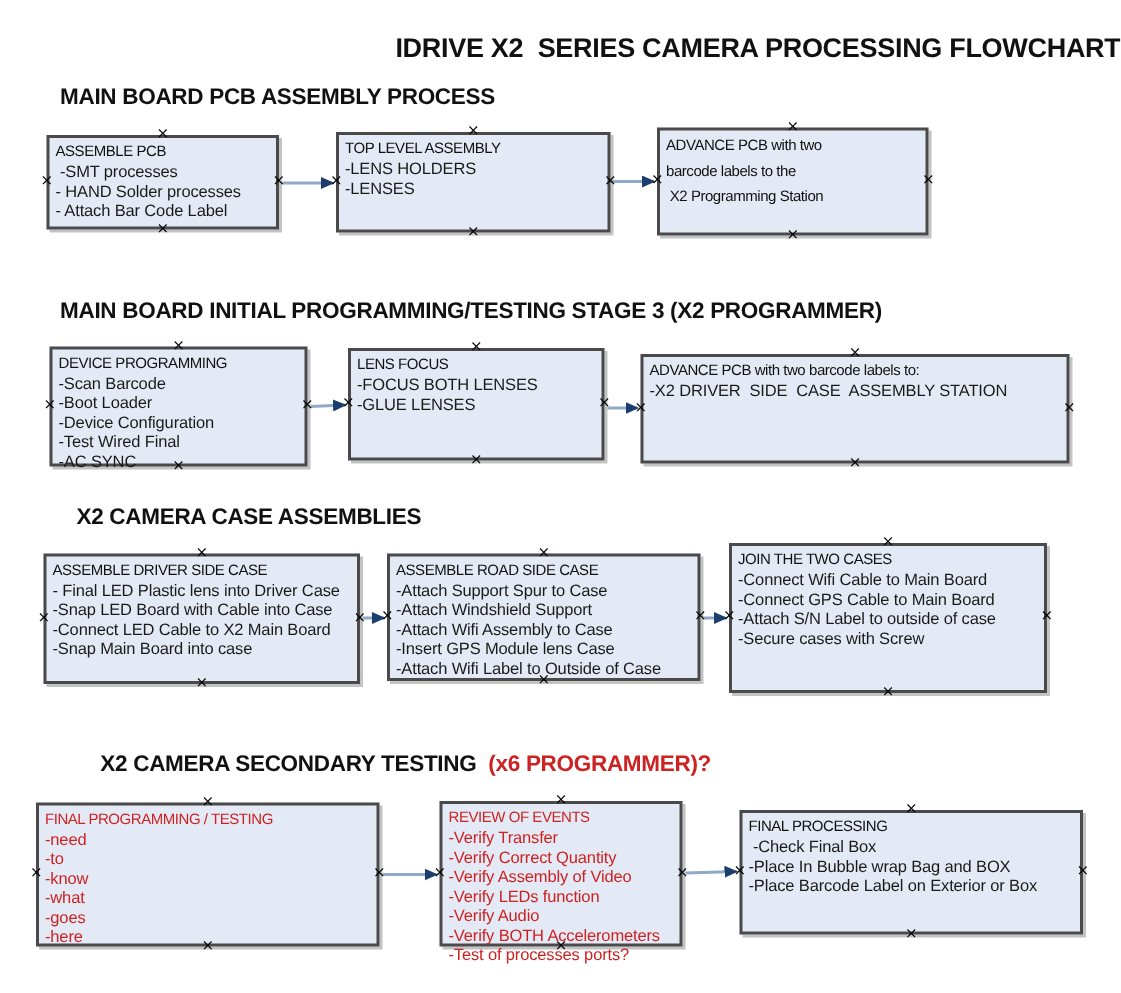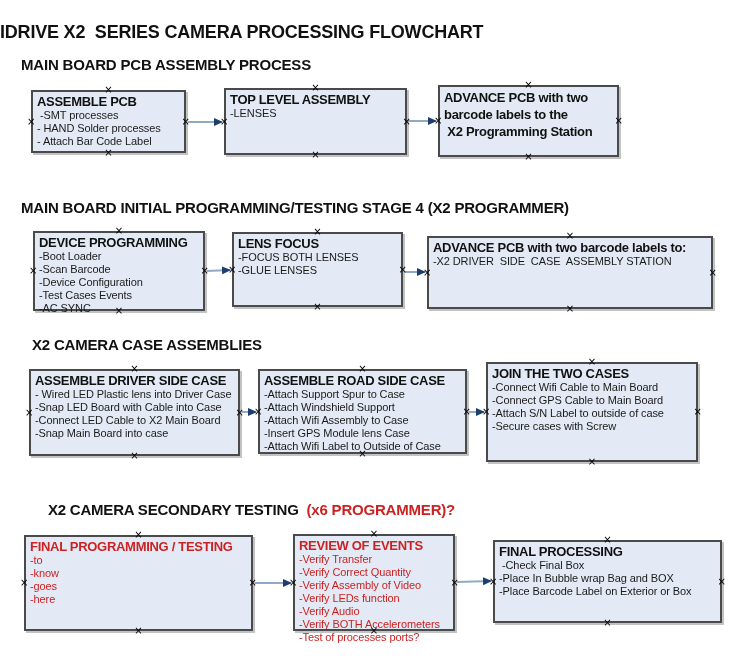--- a/index.html
+++ b/index.html
@@ -1,37 +1,37 @@
 <!DOCTYPE html>
 <html><head>
 <meta charset="utf-8">
 <style>
   html,body{margin:0;padding:0;background:#ffffff;}
   #canvas{
     position:relative;width:747px;height:662px;background:#ffffff;
     font-family:"Liberation Sans",sans-serif;overflow:hidden;
   }
   #page-title{
-    position:absolute;top:22px;left:0;width:747px;text-align:left;
+    position:absolute;top:22px;left:0;width:747px;text-align:right;
     font-size:18px;font-weight:bold;color:#111;letter-spacing:-0.2px;white-space:pre;
   }
   .section-heading{
     position:absolute;font-size:15px;font-weight:bold;color:#111;
-    letter-spacing:-0.2px;white-space:pre;
+    letter-spacing:-0.2px;white-space:pre;margin-left:19px;
   }
   .section-heading .red-part{color:#cc2222;}
   #connector-layer{position:absolute;top:0;left:0;}
   .arrow-line{stroke:#90a9c6;stroke-width:2;}
   .box{
     position:absolute;background:#e4eaf5;border:2px solid #4a4a4a;
     box-shadow:2px 2px 0 rgba(145,145,145,0.55);
     padding:2px 2px 2px 4px;box-sizing:border-box;overflow:visible;
   }
   .box-title{
-    font-size:13px;font-weight:bold;color:#111;line-height:15px;
+    font-size:10px;font-weight:normal;color:#111;line-height:15px;
     letter-spacing:-0.3px;white-space:pre;
   }
   .box-title.multi{line-height:17px;}
   .box-line{
     font-size:11px;color:#1a1a1a;line-height:13px;
     letter-spacing:-0.1px;white-space:pre;
   }
   .box.red .box-title,.box.red .box-line{color:#cc2222;}
   .h{
     position:absolute;font-family:"DejaVu Sans",sans-serif;font-size:10px;
@@ -43,21 +43,21 @@
   .hr{right:-6px;top:50%;transform:translateY(-55%);}
 </style>
 </head>
 <body>
 
 <div id="canvas">
 
   <div id="page-title">IDRIVE X2  SERIES CAMERA PROCESSING FLOWCHART</div>
 
   <div class="section-heading" style="left:21px;top:56px;">MAIN BOARD PCB ASSEMBLY PROCESS</div>
-  <div class="section-heading" style="left:21px;top:199px;">MAIN BOARD INITIAL PROGRAMMING/TESTING STAGE 4 (X2 PROGRAMMER)</div>
+  <div class="section-heading" style="left:21px;top:199px;">MAIN BOARD INITIAL PROGRAMMING/TESTING STAGE 3 (X2 PROGRAMMER)</div>
   <div class="section-heading" style="left:32px;top:336px;">X2 CAMERA CASE ASSEMBLIES</div>
   <div class="section-heading" style="left:32px;top:484px;">
     <span>X2 CAMERA SECONDARY TESTING </span><span class="red-part"> (x6 PROGRAMMER)?</span>
   </div>
 
   <svg id="connector-layer" width="747" height="662">
     <defs>
       <marker id="ah" markerWidth="9" markerHeight="8" refX="8" refY="4" orient="auto" markerUnits="userSpaceOnUse">
         <path d="M0,0 L9,4 L0,8 z" fill="#1c3e6e"></path>
       </marker>
@@ -78,43 +78,44 @@
     <div class="box-line">- HAND Solder processes</div>
     <div class="box-line">- Attach Bar Code Label</div>
   <span class="h ht">×</span>
       <span class="h hb">×</span>
       <span class="h hl">×</span>
       <span class="h hr">×</span>
     </div>
 
   <div class="box" style="left:224px;top:88px;width:183px;height:67px;">
     <div class="box-title">TOP LEVEL ASSEMBLY</div>
+    <div class="box-line">-LENS HOLDERS</div>
     <div class="box-line">-LENSES</div>
   <span class="h ht">×</span>
       <span class="h hb">×</span>
       <span class="h hl">×</span>
       <span class="h hr">×</span>
     </div>
 
   <div class="box" style="left:438px;top:85px;width:181px;height:72px;">
     <div class="box-title multi">ADVANCE PCB with two
 barcode labels to the
  X2 Programming Station</div>
   <span class="h ht">×</span>
       <span class="h hb">×</span>
       <span class="h hl">×</span>
       <span class="h hr">×</span>
     </div>
 
   <div class="box" style="left:33px;top:231px;width:172px;height:80px;">
     <div class="box-title">DEVICE PROGRAMMING</div>
+    <div class="box-line">-Scan Barcode</div>
     <div class="box-line">-Boot Loader</div>
-    <div class="box-line">-Scan Barcode</div>
     <div class="box-line">-Device Configuration</div>
-    <div class="box-line">-Test Cases Events</div>
+    <div class="box-line">-Test Wired Final</div>
     <div class="box-line">-AC SYNC</div>
   <span class="h ht">×</span>
       <span class="h hb">×</span>
       <span class="h hl">×</span>
       <span class="h hr">×</span>
     </div>
 
   <div class="box" style="left:232px;top:232px;width:171px;height:75px;">
     <div class="box-title">LENS FOCUS</div>
     <div class="box-line">-FOCUS BOTH LENSES</div>
@@ -129,21 +130,21 @@
     <div class="box-title">ADVANCE PCB with two barcode labels to:</div>
     <div class="box-line">-X2 DRIVER  SIDE  CASE  ASSEMBLY STATION</div>
   <span class="h ht">×</span>
       <span class="h hb">×</span>
       <span class="h hl">×</span>
       <span class="h hr">×</span>
     </div>
 
   <div class="box" style="left:29px;top:369px;width:211px;height:87px;">
     <div class="box-title">ASSEMBLE DRIVER SIDE CASE</div>
-    <div class="box-line">- Wired LED Plastic lens into Driver Case</div>
+    <div class="box-line">- Final LED Plastic lens into Driver Case</div>
     <div class="box-line">-Snap LED Board with Cable into Case</div>
     <div class="box-line">-Connect LED Cable to X2 Main Board</div>
     <div class="box-line">-Snap Main Board into case</div>
   <span class="h ht">×</span>
       <span class="h hb">×</span>
       <span class="h hl">×</span>
       <span class="h hr">×</span>
     </div>
 
   <div class="box" style="left:258px;top:369px;width:209px;height:85px;">
@@ -166,22 +167,24 @@
     <div class="box-line">-Attach S/N Label to outside of case</div>
     <div class="box-line">-Secure cases with Screw</div>
   <span class="h ht">×</span>
       <span class="h hb">×</span>
       <span class="h hl">×</span>
       <span class="h hr">×</span>
     </div>
 
   <div class="box red" style="left:24px;top:535px;width:229px;height:96px;">
     <div class="box-title">FINAL PROGRAMMING / TESTING</div>
+    <div class="box-line">-need</div>
     <div class="box-line">-to</div>
     <div class="box-line">-know</div>
+    <div class="box-line">-what</div>
     <div class="box-line">-goes</div>
     <div class="box-line">-here</div>
   <span class="h ht">×</span>
       <span class="h hb">×</span>
       <span class="h hl">×</span>
       <span class="h hr">×</span>
     </div>
 
   <div class="box red" style="left:293px;top:534px;width:162px;height:97px;">
     <div class="box-title">REVIEW OF EVENTS</div>

